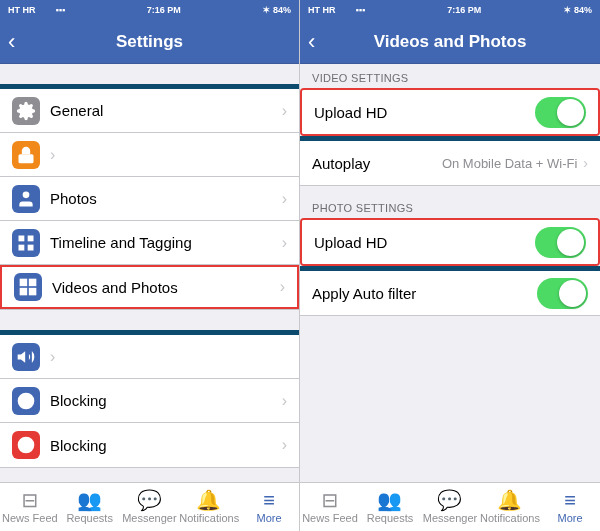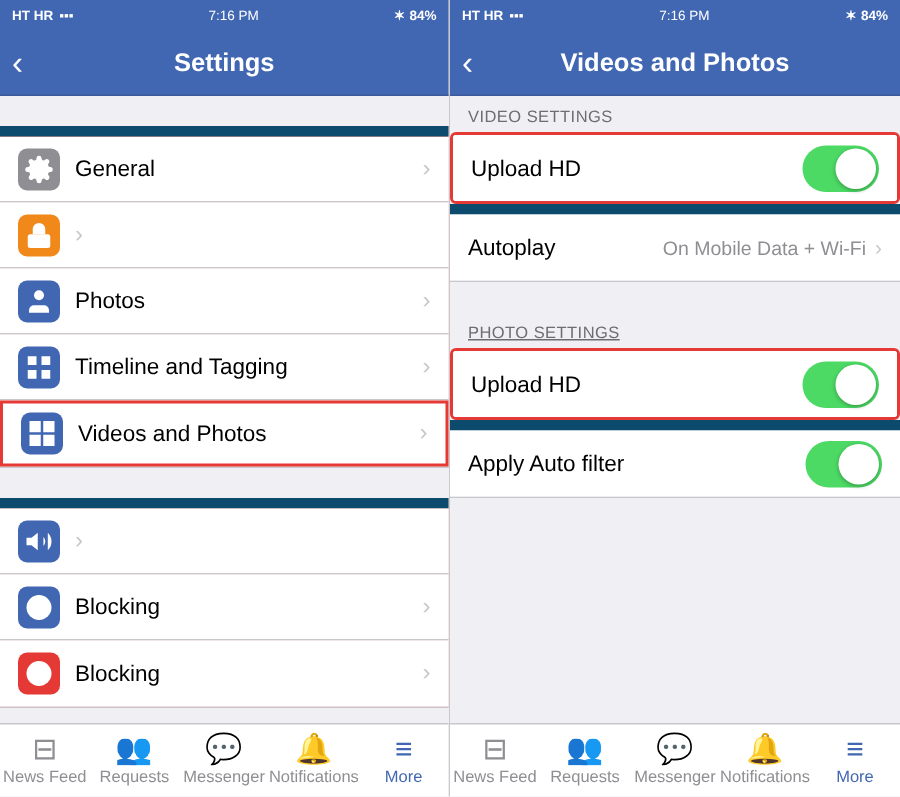--- a/index.html
+++ b/index.html
@@ -27,22 +27,22 @@
       height: 20px;
       background: #4267b2;
       display: flex;
       align-items: center;
       justify-content: space-between;
       padding: 0 8px;
       font-size: 9px;
       color: white;
       font-weight: 600;
     }
-    .status-bar .left { display: flex; gap: 4px; align-items: center; }
-    .status-bar .center { font-size: 9px; font-weight: 400; text-align: right; }
+    .status-bar .left { display: flex; gap: 20px; align-items: center; }
+    .status-bar .center { font-size: 9px; font-weight: 700; text-align: right; }
     .status-bar .right { display: flex; gap: 3px; align-items: center; font-size: 9px; }
 
     
     .nav-header {
       height: 44px;
       background: #4267b2;
       display: flex;
       align-items: center;
       justify-content: center;
       position: relative;
@@ -65,22 +65,22 @@
 
     
     .content {
       flex: 1;
       overflow-y: auto;
       background: #efeff4;
     }
 
     
     .settings-list {
-      background: #fca5a5;
-      border-top: 7px solid #0c4a6e;
+      background: #4d7c0f;
+      border-top: 5px solid #0c4a6e;
       border-bottom: 1px solid #c8c8cc;
     }
 
     .settings-item {
       display: flex;
       align-items: center;
       height: 44px;
       padding: 0 12px;
       background: white;
       border-bottom: 1px solid #c8c8cc;
@@ -422,21 +422,21 @@
     </div>
 
     <div class="settings-list">
       <div class="settings-row">
         <span class="row-label">Autoplay</span>
         <span class="row-value">On Mobile Data + Wi-Fi</span>
         <span class="row-chevron">›</span>
       </div>
     </div>
 
-    <div class="section-header" style="margin-top: 20px; text-decoration: underline;">PHOTO SETTINGS</div>
+    <div class="section-header" style="margin-top: 8px;">PHOTO SETTINGS</div>
 
     <div style="margin: 0; border: 2.5px solid #e53935; border-radius: 4px; overflow: hidden;">
       <div class="settings-row">
         <span class="row-label">Upload HD</span>
         <div class="toggle">
           <div class="toggle-knob"></div>
         </div>
       </div>
     </div>
 

